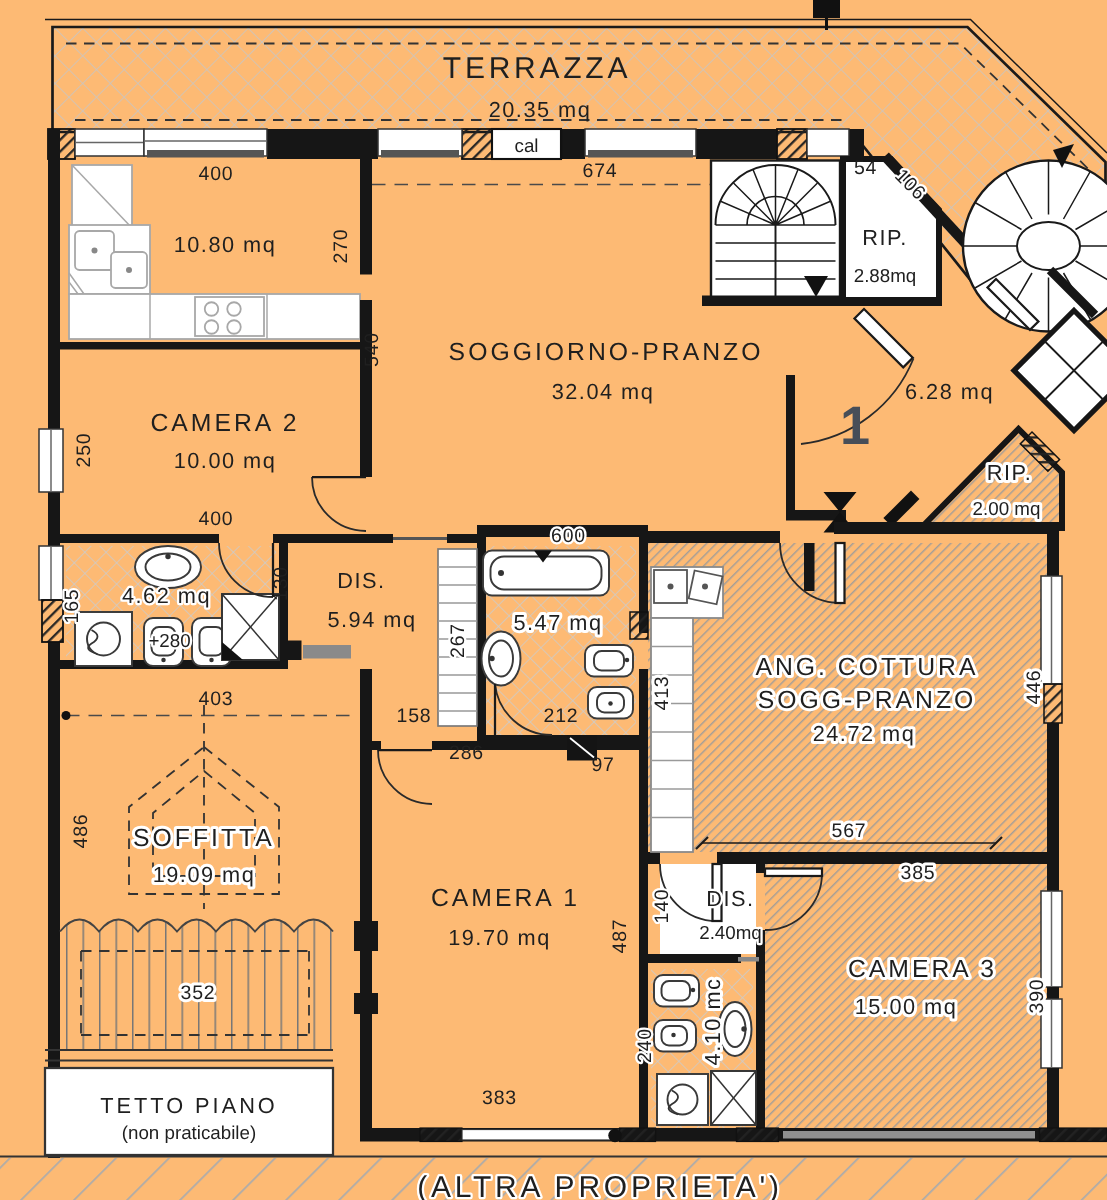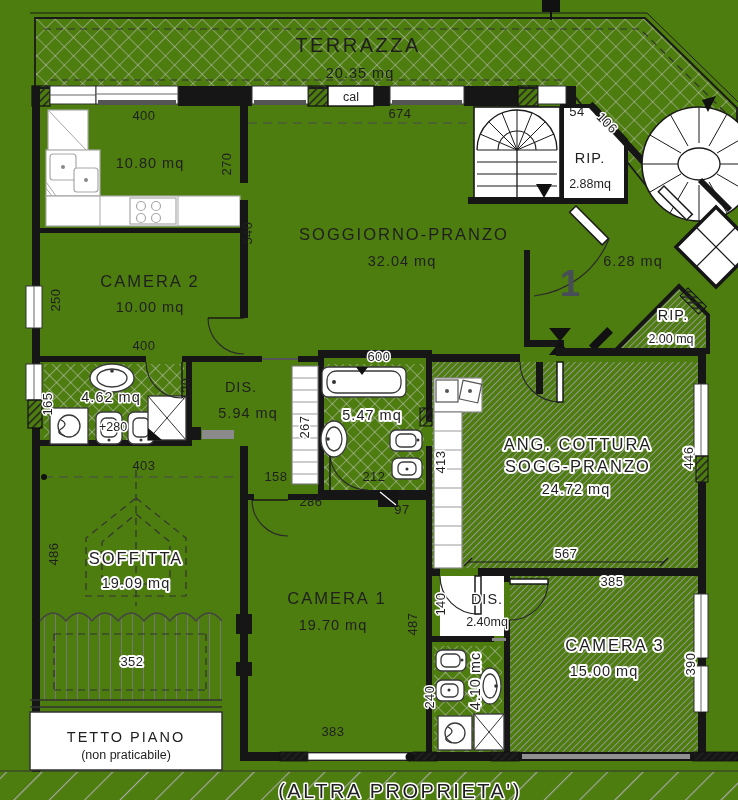--- a/index.html
+++ b/index.html
@@ -1,16 +1,16 @@
 <!DOCTYPE html>
 <html><head>
 <meta charset="utf-8">
 <style>
   html,body{margin:0;padding:0;background:#fff;}
-  .plan-wrap{width:738px;height:800px;overflow:hidden;background:#4d7c0f;}
+  .plan-wrap{width:738px;height:800px;overflow:hidden;background:#fdba74;}
   text{font-family:"Liberation Sans","DejaVu Sans",sans-serif;fill:#1f1f1f;}
   .lbl{font-size:16.5px;letter-spacing:2px;}
   .area{font-size:14.5px;letter-spacing:1px;}
   .dim{font-size:13px;letter-spacing:.5px;}
   .sm{font-size:12.5px;}
   .big{font-size:20px;letter-spacing:2.5px;}
   .unit{font-size:36px;font-weight:bold;fill:#474e58;}
   .halo{paint-order:stroke;stroke:#fff;stroke-width:4px;stroke-linejoin:round;}
   .halo2{paint-order:stroke;stroke:#fff;stroke-width:3px;stroke-linejoin:round;}
   .wall{fill:#161616;}

